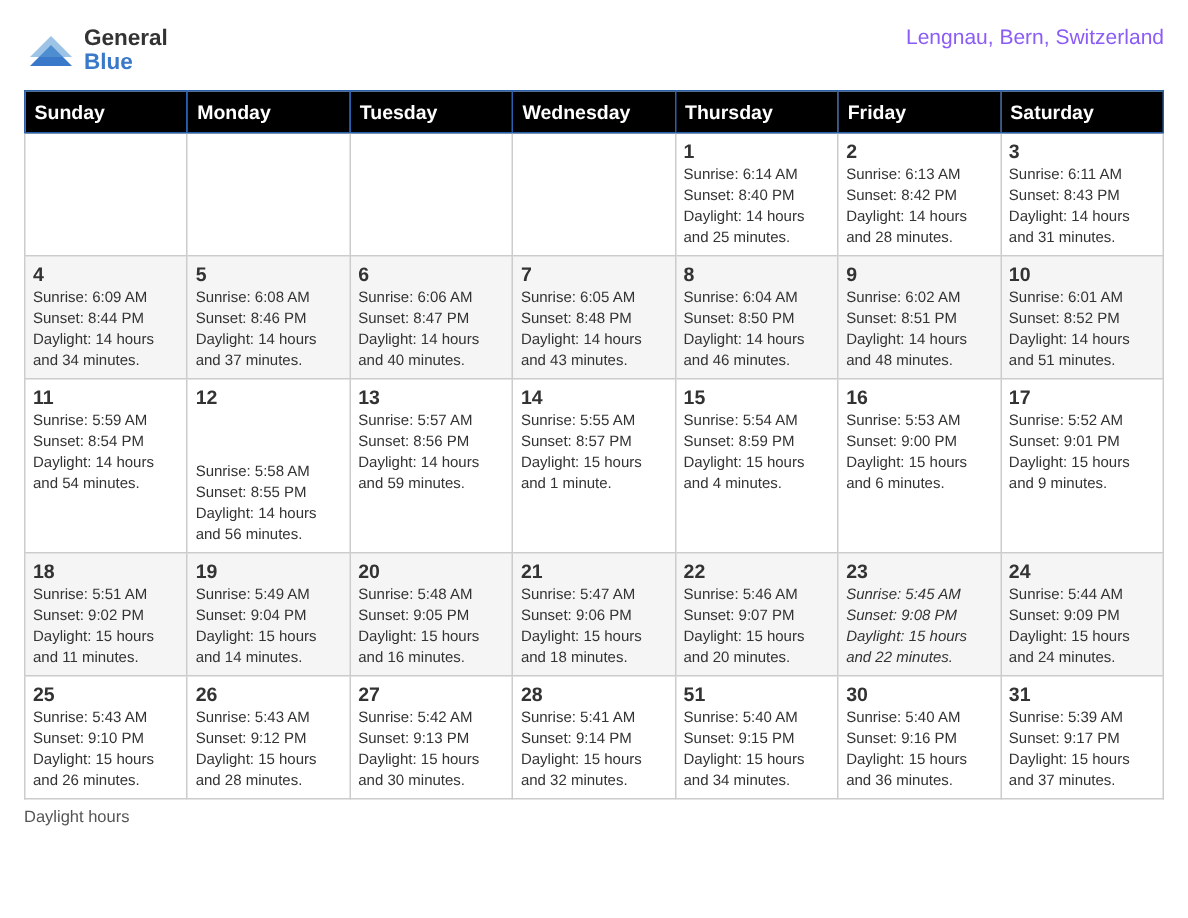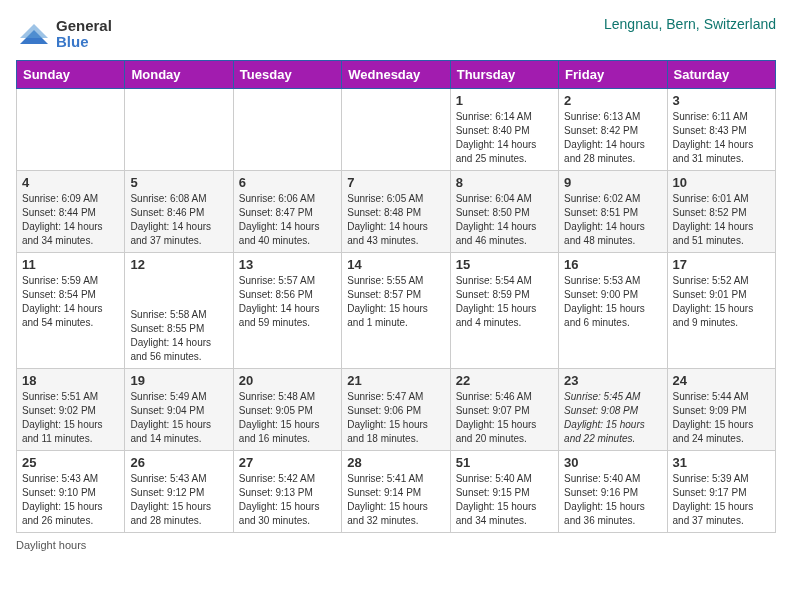--- a/index.html
+++ b/index.html
@@ -24,29 +24,29 @@
     .title-area {
       text-align: right;
     }
     .month-title {
       font-size: 32px;
       font-weight: normal;
       color: #333;
     }
     .location-title {
       font-size: 14px;
-      color: #0f766e;
+      color: #8b5cf6;
     }
     .calendar {
       width: 100%;
       border-collapse: collapse;
       border: 1px solid #ccc;
     }
     .calendar th {
-      background-color: #a21caf;
+      background-color: #000000;
       color: #fff;
       font-size: 13px;
       font-weight: bold;
       padding: 6px 6px;
       text-align: left;
       border: 1px solid #2a60a9;
     }
     .calendar td {
       vertical-align: top;
       border: 1px solid #ccc;

